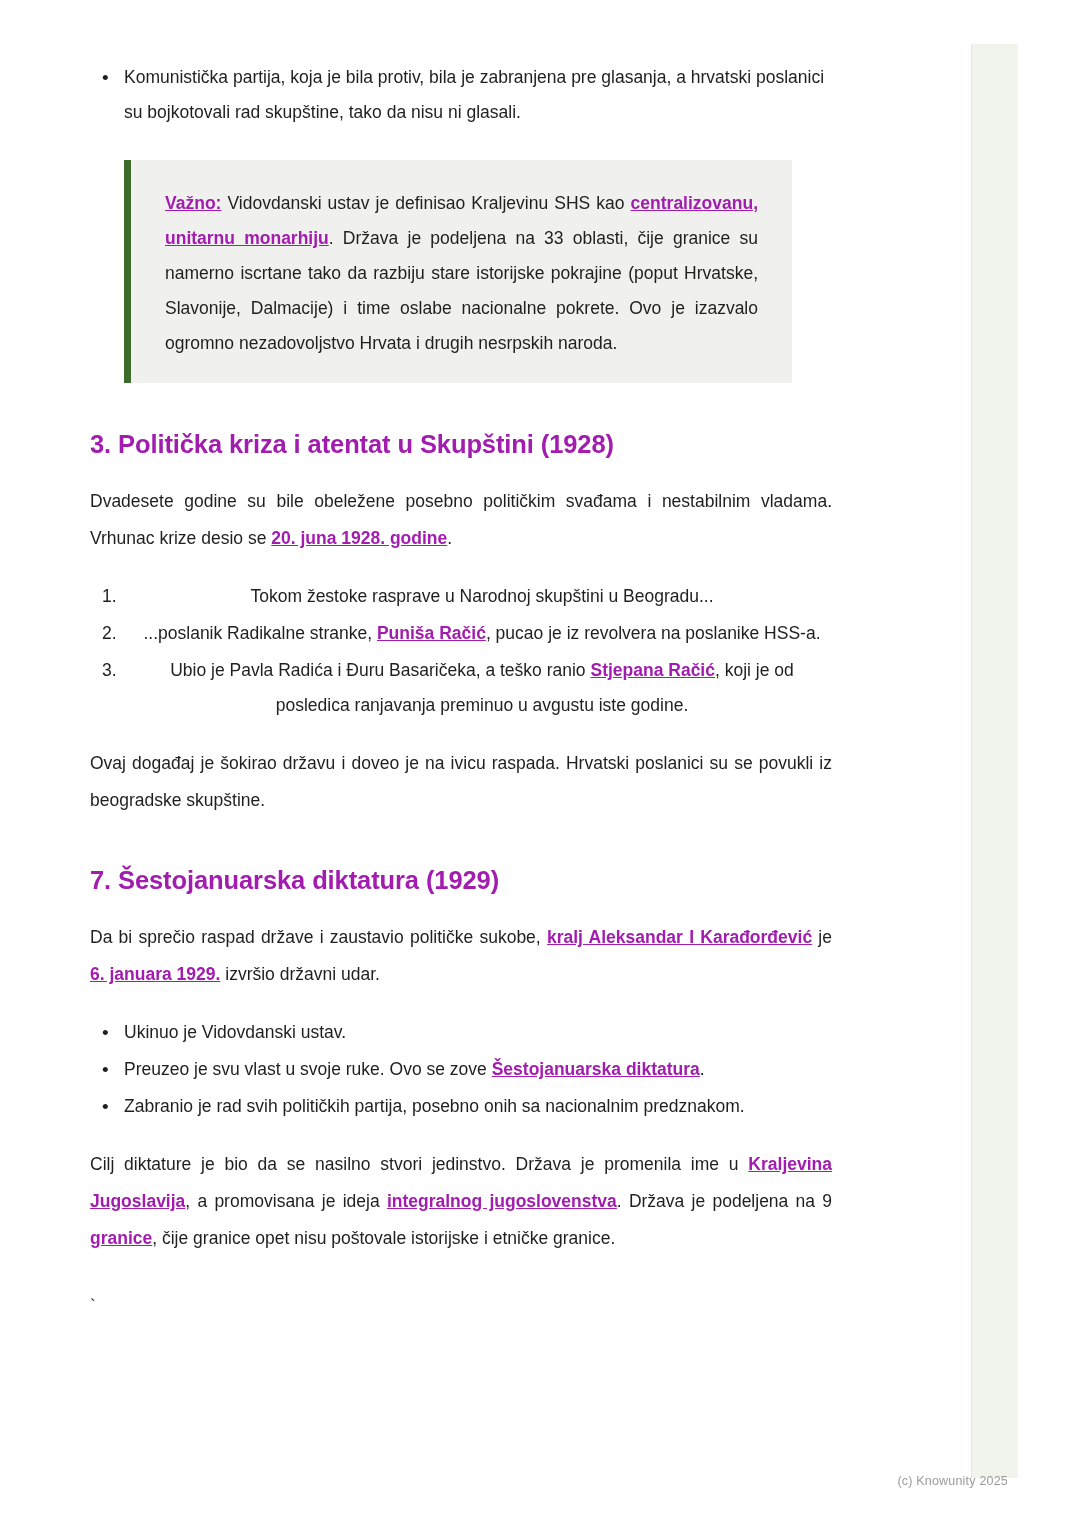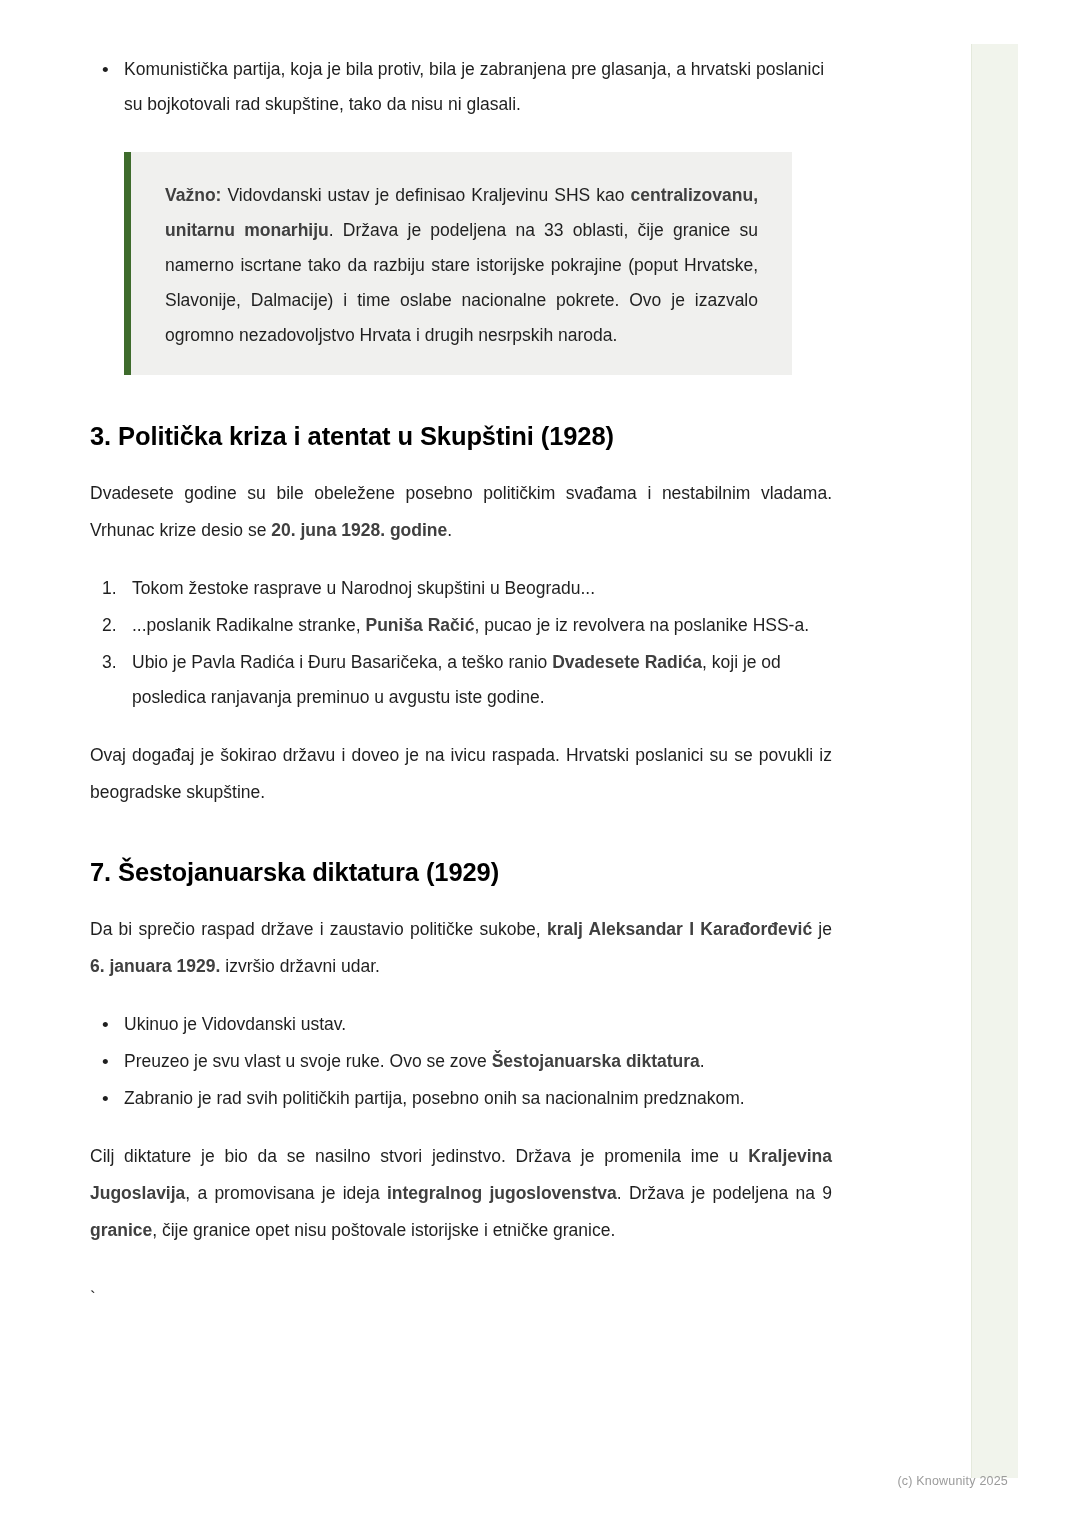--- a/index.html
+++ b/index.html
@@ -44,21 +44,21 @@
     top: 44px;
     right: 106px;
     width: 3px;
     height: 1434px;
     background: #e4e9dc;
   }
 
   .content {
     position: absolute;
     left: 90px;
-    top: 52px;
+    top: 60px;
     width: 742px;
   }
 
   
   ul.bullets, ol.numbers {
     margin: 0;
     padding: 0 0 0 34px;
     list-style: none;
   }
   ul.bullets > li, ol.numbers > li {
@@ -72,20 +72,21 @@
     content: "•";
     position: absolute;
     left: -22px;
     top: 0;
     font-size: 19px;
     color: #1f1f1f;
   }
   ol.numbers {
     counter-reset: li;
     padding-left: 42px;
+    text-align: center;
   }
   ol.numbers > li {
     counter-increment: li;
   }
   ol.numbers > li::before {
     content: counter(li) ".";
     position: absolute;
     left: -30px;
     top: 0;
     font-size: 17.5px;
@@ -106,37 +107,37 @@
     font-size: 17.5px;
     line-height: 35px;
     text-align: justify;
     color: #1f1f1f;
   }
 
   
   h2.section-heading {
     font-size: 25.5px;
     line-height: 34px;
-    color: #000000;
+    color: #a21caf;
     font-weight: bold;
     margin: 44px 0 0 0;
     letter-spacing: -0.1px;
   }
 
   
   p.body-text {
     font-size: 17.5px;
     line-height: 37px;
     text-align: justify;
     margin: 22px 0 0 0;
     color: #1f1f1f;
   }
   .spacer-md { height: 22px; }
 
-  b, strong { font-weight: bold; color: #404040; }
+  b, strong { font-weight: bold; color: #a21caf; text-decoration: underline; }
 
   .tick {
     font-size: 17px;
     line-height: 30px;
     color: #1f1f1f;
     margin-top: 34px;
   }
 
   .watermark {
     position: absolute;
@@ -170,21 +171,21 @@
 
     <h2 class="section-heading">3. Politička kriza i atentat u Skupštini (1928)</h2>
 
     <p class="body-text"><span>Dvadesete godine su bile obeležene posebno političkim svađama i nestabilnim vladama. Vrhunac krize desio se </span><b>20. juna 1928. godine</b><span>.</span></p>
 
     <div class="spacer-md"></div>
 
     <ol class="numbers">
       <li><span>Tokom žestoke rasprave u Narodnoj skupštini u Beogradu...</span><b></b><span></span></li>
       <li><span>...poslanik Radikalne stranke, </span><b>Puniša Račić</b><span>, pucao je iz revolvera na poslanike HSS-a.</span></li>
-      <li><span>Ubio je Pavla Radića i Đuru Basaričeka, a teško ranio </span><b>Dvadesete Radića</b><span>, koji je od posledica ranjavanja preminuo u avgustu iste godine.</span></li>
+      <li><span>Ubio je Pavla Radića i Đuru Basaričeka, a teško ranio </span><b>Stjepana Račić</b><span>, koji je od posledica ranjavanja preminuo u avgustu iste godine.</span></li>
     </ol>
 
     <p class="body-text">Ovaj događaj je šokirao državu i doveo je na ivicu raspada. Hrvatski poslanici su se povukli iz beogradske skupštine.</p>
 
     <h2 class="section-heading">7. Šestojanuarska diktatura (1929)</h2>
 
     <p class="body-text"><span>Da bi sprečio raspad države i zaustavio političke sukobe, </span><b>kralj Aleksandar I Karađorđević</b><span> je </span><b>6. januara 1929.</b><span> izvršio državni udar.</span></p>
 
     <div class="spacer-md"></div>
 

